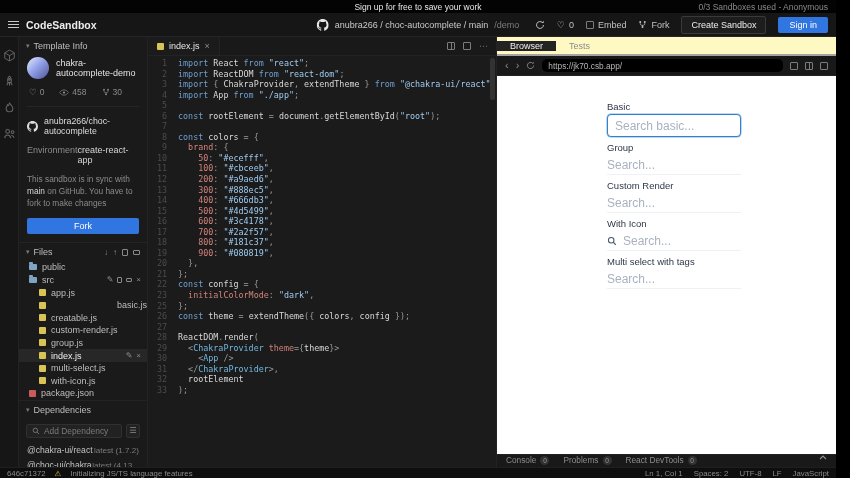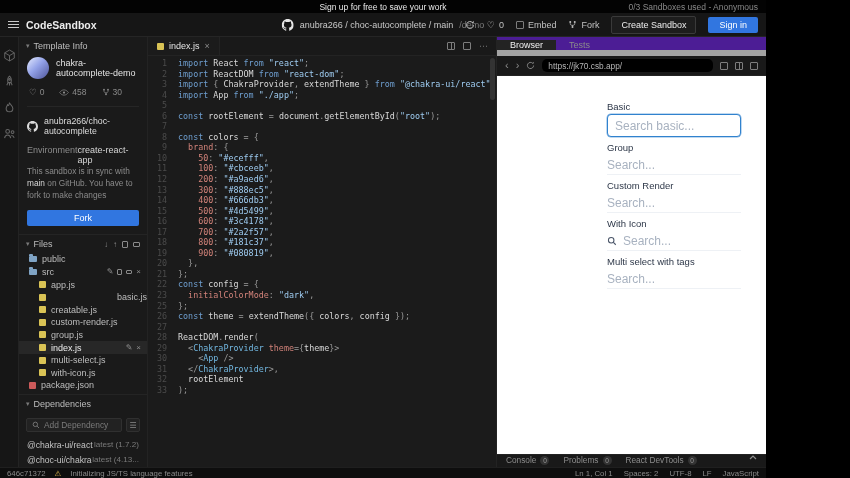--- a/index.html
+++ b/index.html
@@ -1,17 +1,17 @@
 <!DOCTYPE html>
 <html><head>
 <meta charset="utf-8">
 <style>
   *{margin:0;padding:0;box-sizing:border-box}
   body{background:#000;font-family:"Liberation Sans",sans-serif}
-  .screen{width:766px;height:478px;background:#141414;display:flex;flex-direction:column;overflow:hidden;color:#ccc;position:relative}
+  .screen{width:836px;height:478px;background:#141414;display:flex;flex-direction:column;overflow:hidden;color:#ccc;position:relative}
 
   
   .promo-bar{height:13px;background:#030303;display:flex;align-items:center;justify-content:center;font-size:8.5px;color:#e9e9e9;position:relative;flex:0 0 auto}
   .promo-right{position:absolute;right:8px;color:#8a8a8a}
 
   
   .app-header{height:24px;background:#161616;border-bottom:1px solid #252525;display:flex;align-items:center;padding:0 8px;position:relative;flex:0 0 auto}
   .brand{display:flex;align-items:center;gap:7px}
   .menu-icon{width:11px;height:7px;border-top:1.4px solid #c9c9c9;border-bottom:1.4px solid #c9c9c9;position:relative}
   .menu-icon::after{content:"";position:absolute;left:0;right:0;top:1.6px;height:1.4px;background:#c9c9c9}
@@ -37,21 +37,21 @@
   .fh-icons{margin-left:auto;display:flex;align-items:center;gap:5px;color:#8b8b8b;font-size:8px}
   .mini-doc{width:6px;height:7px;border:1px solid #8b8b8b;border-radius:1px;display:inline-block}
   .mini-fold{width:7px;height:5px;border:1px solid #8b8b8b;border-radius:1px;display:inline-block}
   .tpl-body{padding:2px 8px 8px;flex:0 0 auto}
   .tpl-row{display:flex;align-items:center;gap:7px;margin-bottom:8px}
   .avatar{width:22px;height:22px;border-radius:50%;background:linear-gradient(135deg,#e6ecff 0%,#93a2e8 45%,#4d5499 100%);flex:0 0 auto}
   .tpl-name{color:#e3e3e3}
   .stats{display:flex;gap:15px;color:#8b8b8b;padding:0 2px 9px;border-bottom:1px solid #262626;margin-bottom:9px;font-size:8.5px}
   .stat{display:flex;align-items:center;gap:3px}
   .gh-row{display:flex;align-items:center;gap:6px;color:#ddd;margin-bottom:9px;font-size:8.8px}
-  .env-row{display:flex;justify-content:center;color:#8b8b8b;margin-bottom:0}
+  .env-row{display:flex;justify-content:center;color:#8b8b8b;margin-bottom:8px}
   .env-val{color:#d6d6d6}
   .note{color:#8b8b8b;font-size:8.3px;line-height:1.45;margin-bottom:9px}
   .note .lnk{color:#d6d6d6}
   .fork-btn{width:100%;background:#3176e0;border-radius:2px;color:#fff;display:flex;align-items:center;justify-content:center;gap:5px;height:16px;font-size:9px;cursor:pointer}
   .tree{flex:0 0 auto}
   .tree-row{display:flex;align-items:center;gap:5px;height:12.6px;color:#bdbdbd;cursor:pointer}
   .tree-row.selected{background:#272727;color:#ececec}
   .fname{white-space:nowrap;overflow:hidden}
   .fi{flex:0 0 auto;display:inline-block}
   .fi-folder,.fi-folder-open{width:8px;height:6px;background:#7fa3c4;border-radius:1px;position:relative}
@@ -85,21 +85,21 @@
   .tk-k{color:#6e9ecf}
   .tk-n{color:#d8d8d8}
   .tk-s{color:#9ecbf0}
   .tk-u{color:#d3837a}
   .tk-p{color:#9a9a9a}
   .tk-t{color:#72b7e0}
   .scroll-thumb{position:absolute;top:21px;right:1px;width:5px;height:42px;background:#333;border-radius:3px}
 
   
   .preview{flex:1;display:flex;flex-direction:column;min-width:0}
-  .ptabs{height:19px;background:#4c1d95;border-bottom:6px solid #a3a3a3;display:flex;align-items:flex-end;flex:0 0 auto}
+  .ptabs{height:19px;background:#fef9c3;border-bottom:2px solid #a3a3a3;display:flex;align-items:center;flex:0 0 auto}
   .ptab{display:flex;align-items:center;padding:0 13px;font-size:9px;color:#8b8b8b}
   .ptab.active{color:#f0f0f0;background:#232323}
   .pnav{height:20px;background:#191919;border-bottom:1px solid #232323;display:flex;align-items:center;gap:7px;padding:0 8px;color:#8a8a8a;flex:0 0 auto}
   .nav-arrow{font-size:11px;line-height:1}
   .url{flex:1;height:13px;background:#000000;border-radius:5px;display:flex;align-items:center;padding:0 6px;color:#b5b5b5;font-size:8.3px;white-space:nowrap;overflow:hidden}
   .pnav-icons{display:flex;align-items:center;gap:7px}
   .pcontent{flex:1;background:#fff;overflow:hidden}
   .demo-form{margin:20px 0 0 110px;width:134px}
   .demo-label{font-size:9.5px;color:#2d3748;font-weight:500;margin:13px 0 7px}
   .demo-label:first-child{margin-top:0}

